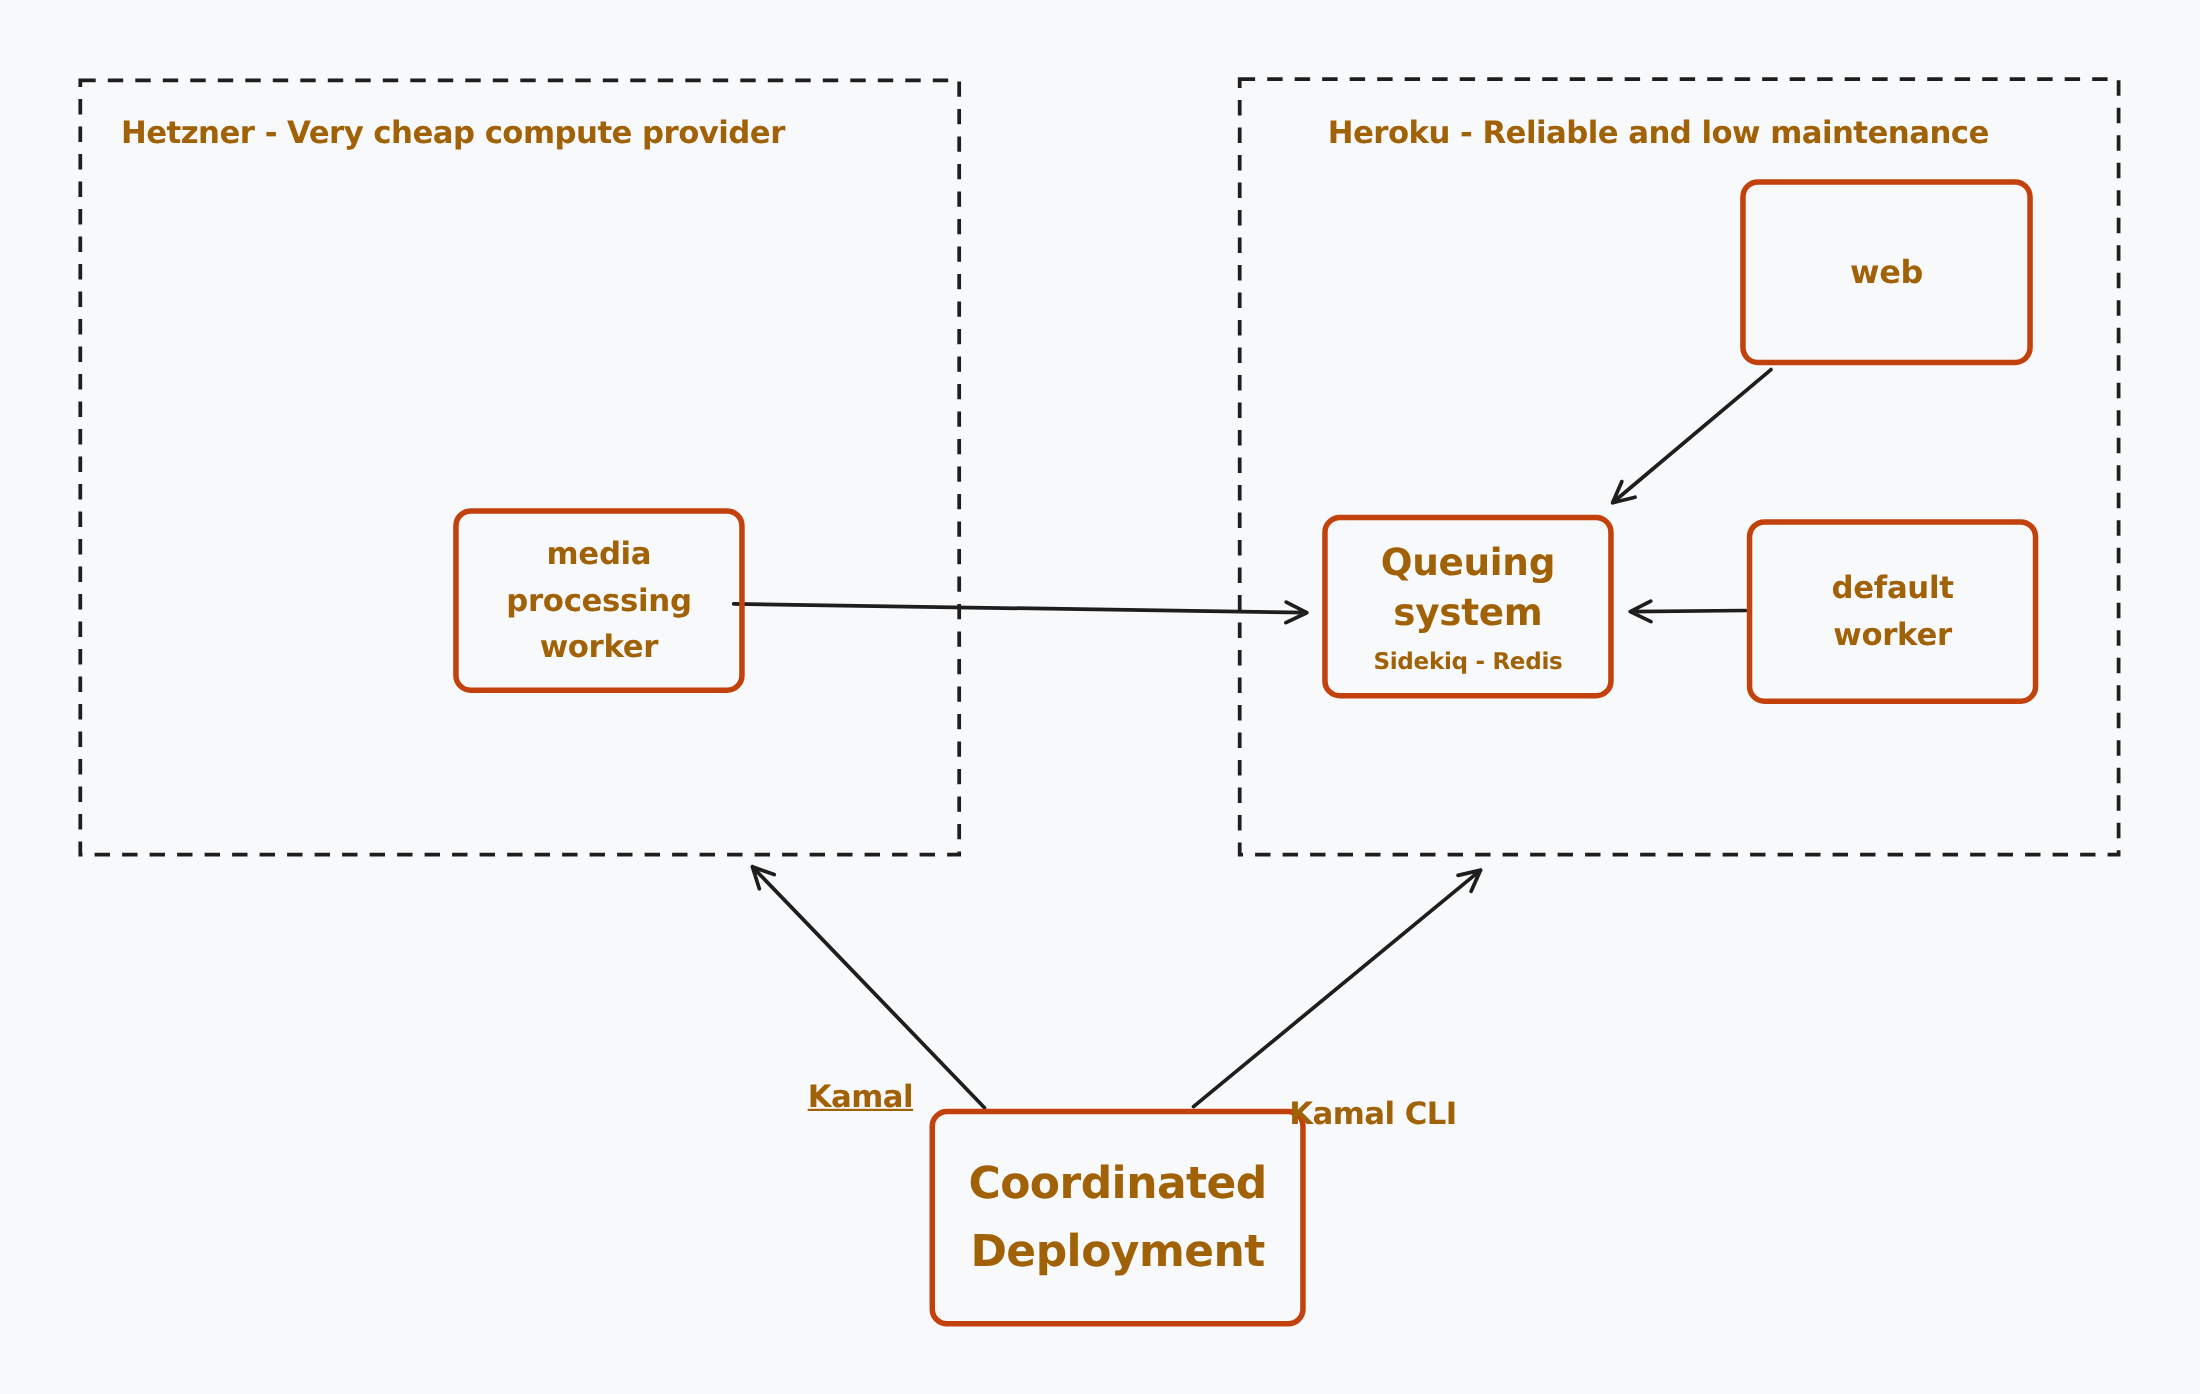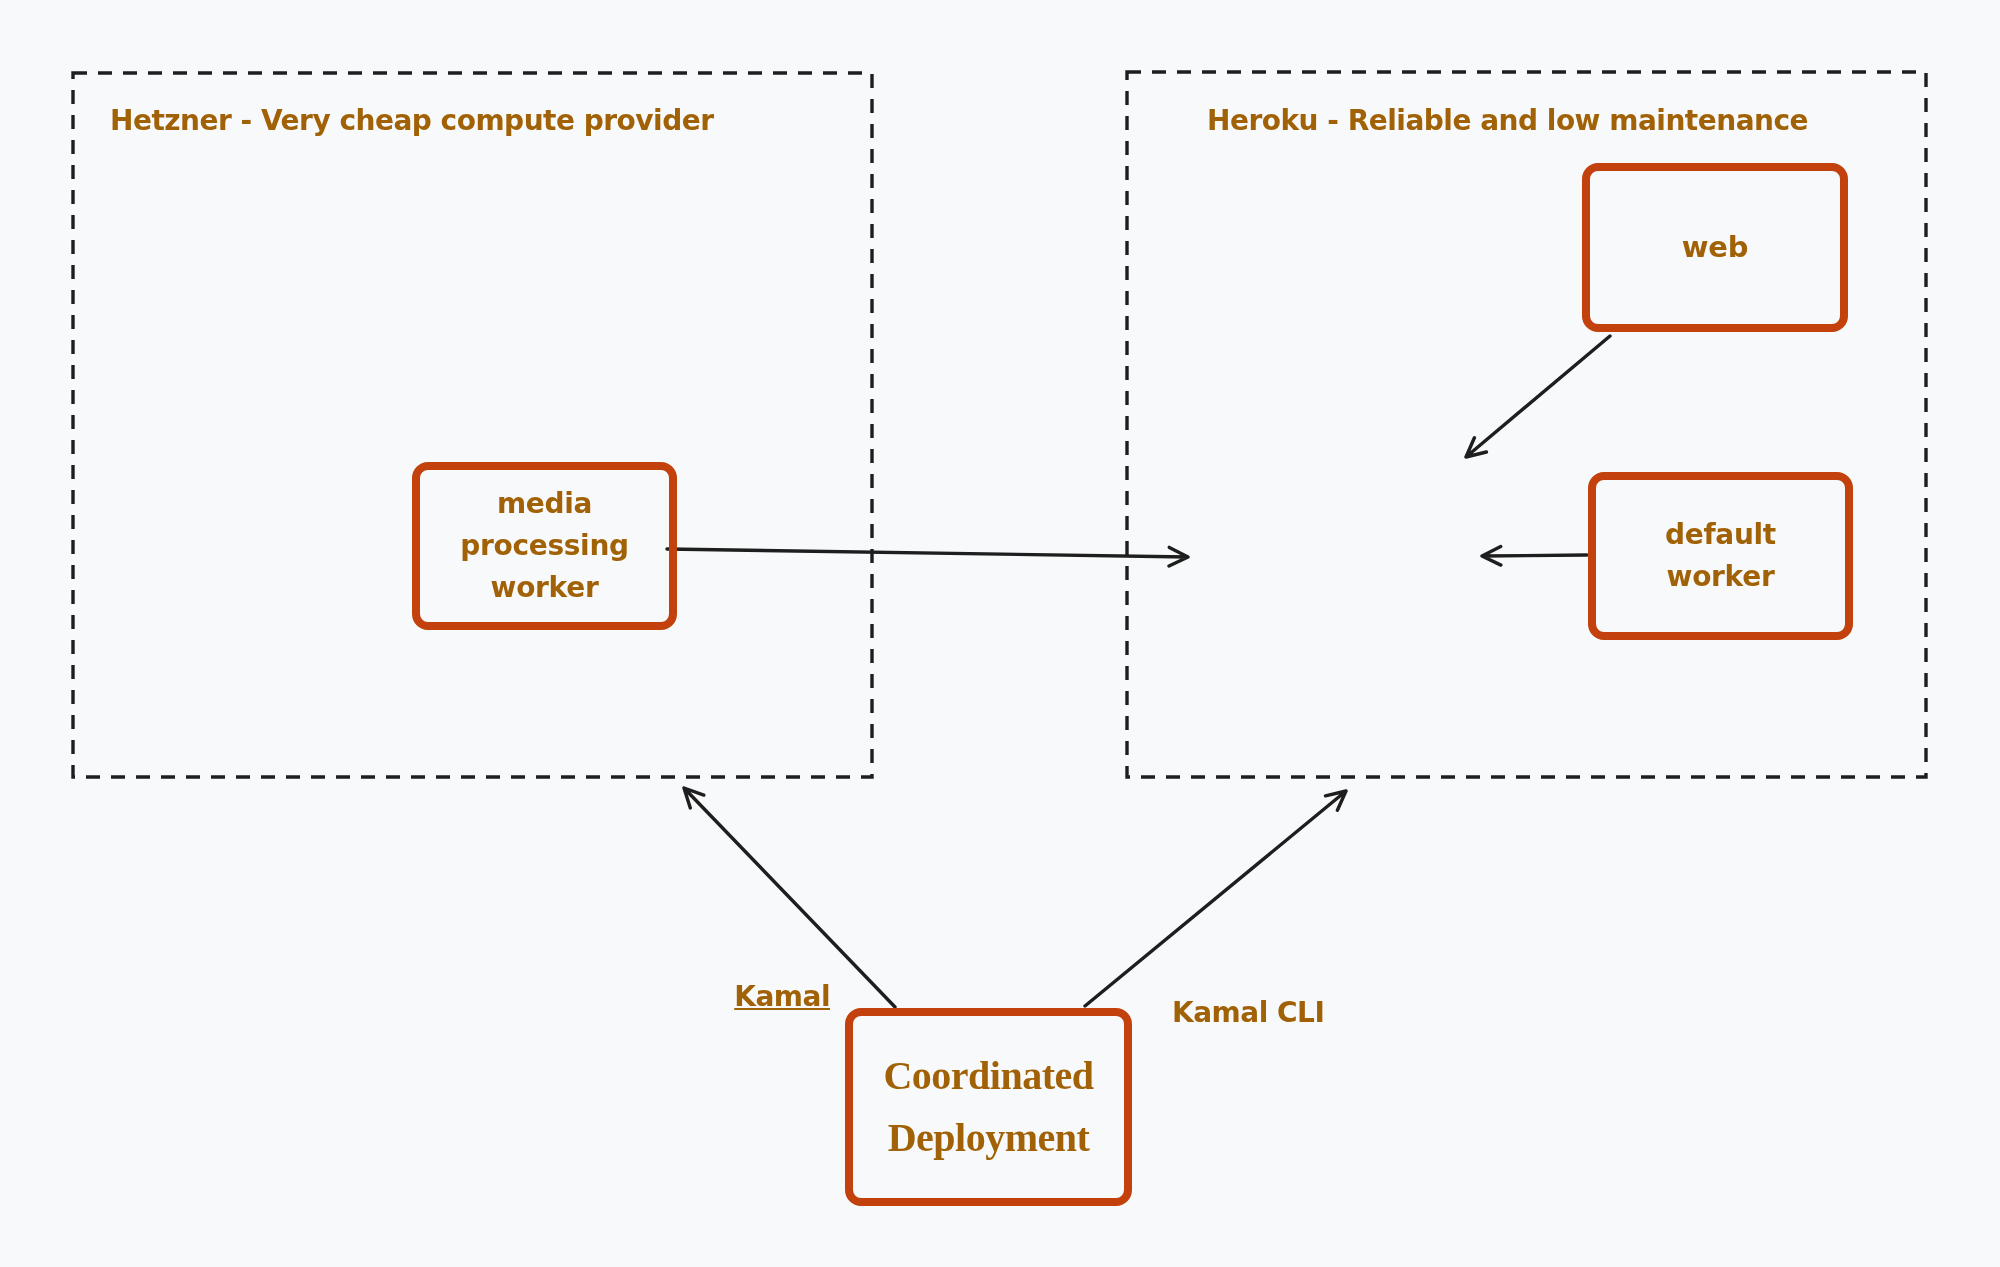--- a/index.html
+++ b/index.html
@@ -26,21 +26,21 @@
   .group-title {
     position: absolute;
     font-size: 28px;
     font-weight: bold;
     letter-spacing: -0.5px;
     white-space: nowrap;
   }
   .node {
     position: absolute;
     box-sizing: border-box;
-    border: 8px solid #c2410c;
+    border: 5px solid #c2410c;
     border-radius: 16px;
     background: transparent;
     display: flex;
     flex-direction: column;
     align-items: center;
     justify-content: center;
     text-align: center;
     font-weight: bold;
   }
   .node .label {
@@ -107,26 +107,30 @@
   <div class="group-title" style="left:1177px; top:104px;margin-left:30px;">Heroku - Reliable and low maintenance</div>
 
   <div class="node node-media" style="left:412px; top:462px; width:265px; height:168px;">
     <div class="label">media processing worker</div>
   </div>
 
   <div class="node node-web" style="left:1582px; top:163px; width:266px; height:169px;">
     <div class="label">web</div>
   </div>
 
+  <div class="node node-queuing" style="left:1202px; top:468px; width:265px; height:167px;">
+    <div class="title">Queuing system</div>
+    <div class="subtitle">Sidekiq - Redis</div>
+  </div>
 
   <div class="node node-default" style="left:1588px; top:472px; width:265px; height:168px;justify-content:center;">
     <div class="label">default worker</div>
   </div>
 
-  <div class="node node-coordinated" style="left:845px; top:1008px; width:287px; height:198px;font-family:Liberation Serif, serif;">
+  <div class="node node-coordinated" style="left:845px; top:1008px; width:342px; height:198px;">
     <div class="label">Coordinated Deployment</div>
   </div>
 
   <div class="edge-label edge-label-kamal">Kamal</div>
 
   <div class="edge-label edge-label-heroku-cli">Kamal CLI</div>
 
 </div>
 
 </body></html>

